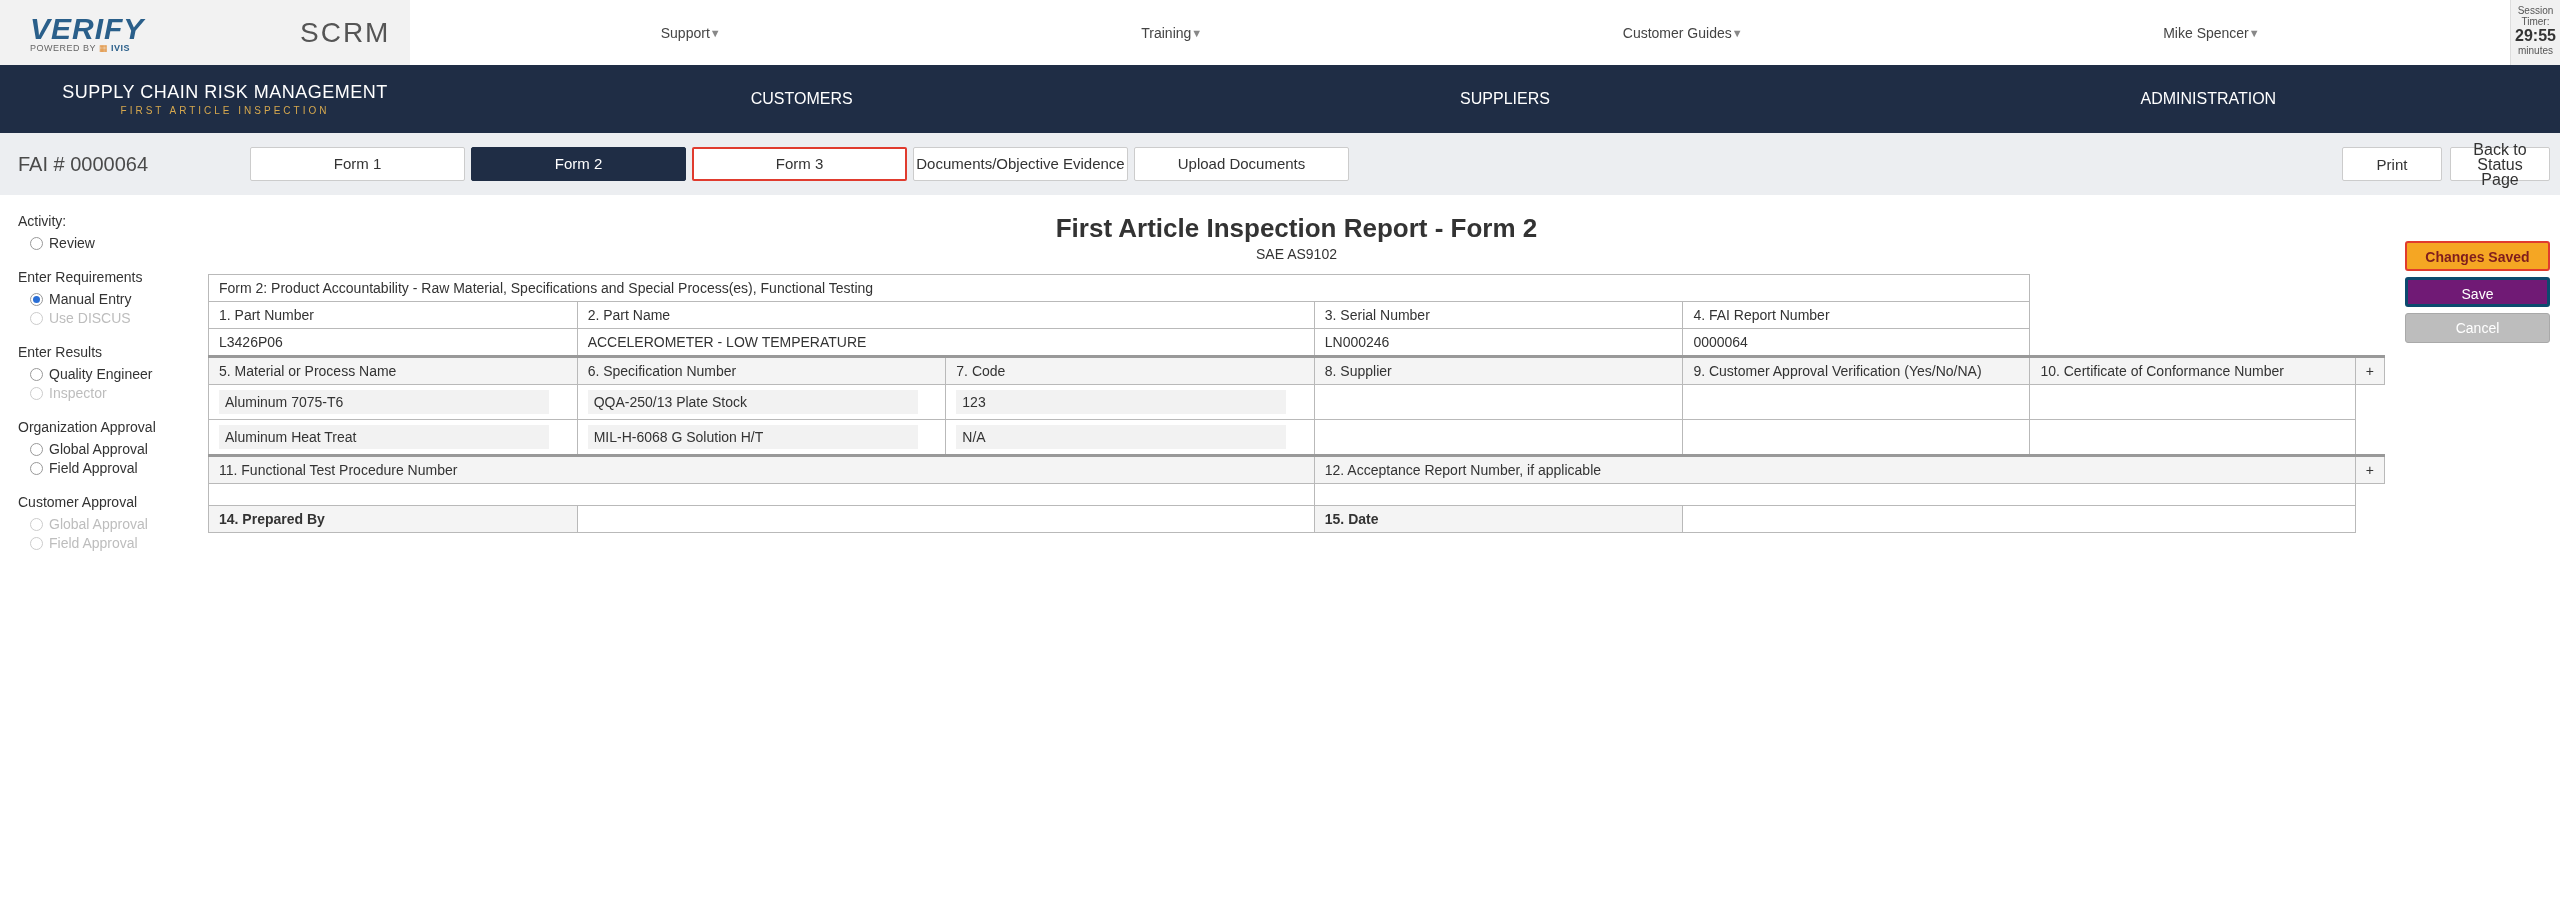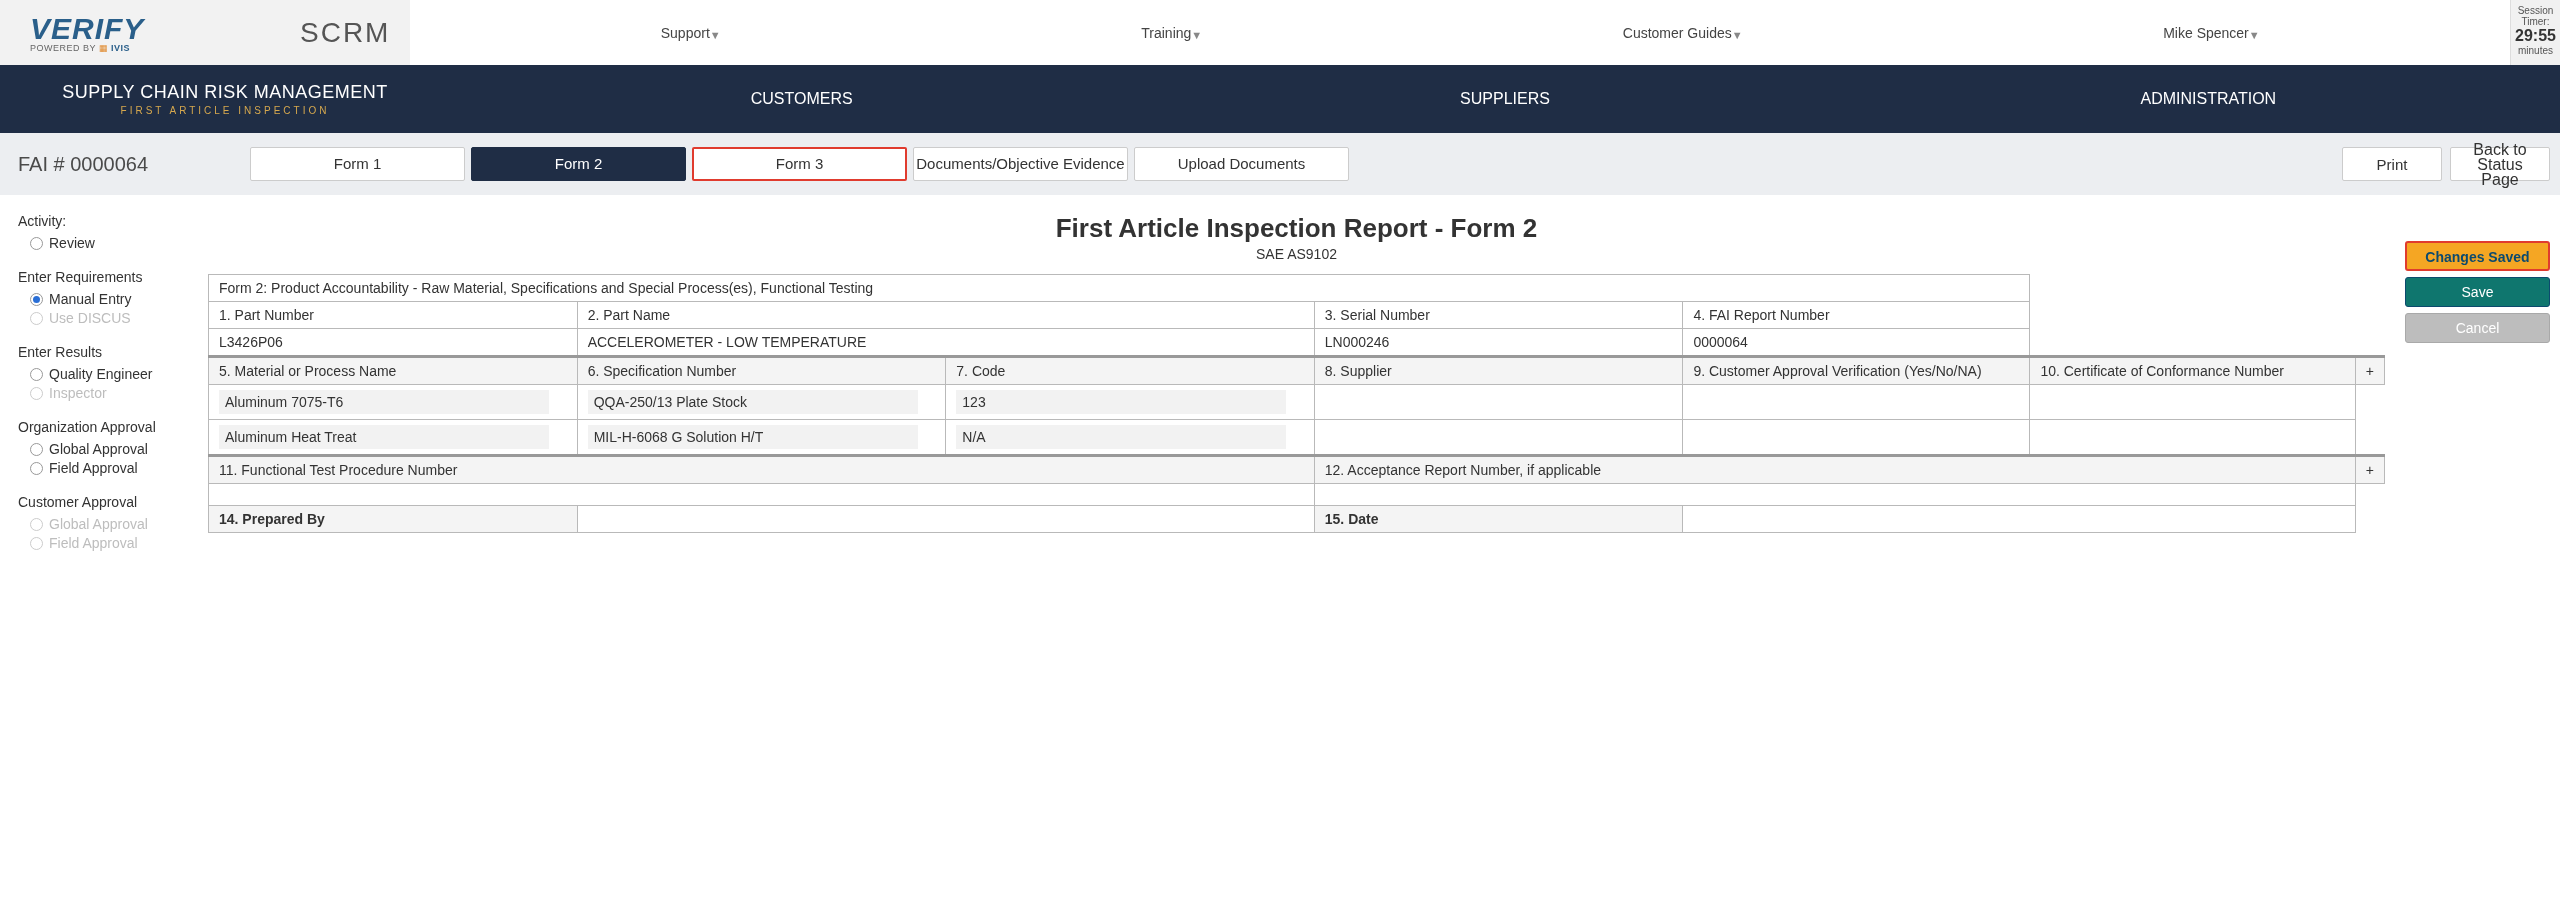--- a/index.html
+++ b/index.html
@@ -6,21 +6,21 @@
   body { font-family: Arial, Helvetica, sans-serif; font-size: 14px; color: #333; background: #fff; width: 2560px; }
 
   
   .topbar { display: flex; align-items: stretch; background: #f2f2f2; height: 65px; }
   .logo-box { width: 280px; display: flex; align-items: center; padding-left: 30px; }
   .logo-verify { font-size: 30px; font-weight: 800; color: #2a5f8a; letter-spacing: 1px; font-style: italic; }
   .logo-sub { font-size: 9px; color: #666; margin-top: -3px; letter-spacing: 0.5px; }
   .logo-ivis { display:inline-block; }
   .scrm { font-size: 28px; color: #555; font-weight: 300; padding: 0 20px; display:flex; align-items:center; letter-spacing: 2px;}
   .topnav { flex: 1; display: flex; align-items: center; justify-content: space-around; background: #fff; padding: 0 40px; }
-  .topnav-item { color: #444; cursor: pointer; display:flex; align-items:flex-end; }
+  .topnav-item { color: #444; cursor: pointer; display:flex; align-items:center; }
   .chev { font-size: 11px; color:#888; }
   .session-timer { width: 50px; background:#f1f1f1; font-size:10px; color:#555; text-align:center; padding:5px 2px; border-left:1px solid #ddd; }
   .session-timer .time { font-size:16px; font-weight:bold; color:#333;}
 
   
   .darknav { background: #1f2d45; color:#fff; display:flex; align-items:center; height:68px; }
   .darknav-title { width: 450px; text-align:center; }
   .darknav-title .t1 { font-size:18px; letter-spacing:0.5px; }
   .darknav-title .t2 { font-size:10px; color:#d6a84e; letter-spacing:3px; margin-top:2px;}
   .darknav-tabs { flex:1; display:flex; }
@@ -63,22 +63,22 @@
   .grey-hdr td { background:#f4f4f4; font-weight:600; vertical-align:middle;}
   .data-cell { background:#fff; }
   .data-input { background:#f2f2f2; display:block; width:95%; padding:4px 6px; border:none; }
   .plus-btn { background:#52b06e; color:#fff; text-align:center; cursor:pointer; font-size:18px; font-weight:bold; width:22px; padding:0;}
   .thick-border-top { border-top:3px solid #999 !important;}
   .comments-row td:nth-child(2){ background:#eaf1fb;}
   
   
   .action-panel { width:145px; display:flex; flex-direction:column; gap:6px; margin-top:28px;}
   .act-btn { height:30px; border-radius:3px; text-align:center; line-height:28px; font-size:14px; cursor:pointer;}
-  .act-changes { background:#f5a623; color:#0c4a6e; border:2px solid #e03b2e; font-weight:600;}
-  .act-save { background:#0f766e; color:#fff; border:1px solid #0c4a6e;}
+  .act-changes { background:#f5a623; color:#7f1d1d; border:2px solid #e03b2e; font-weight:600;}
+  .act-save { background:#701a75; color:#fff; border:3px solid #0c4a6e;}
   .act-cancel { background:#bdbdbd; color:#fff; border:1px solid #a9a9a9;}
 </style>
 </head>
 <body>
 
 <div class="topbar">
   <div class="logo-box">
     <div>
       <div class="logo-verify">VERIFY</div>
       <div class="logo-sub">

